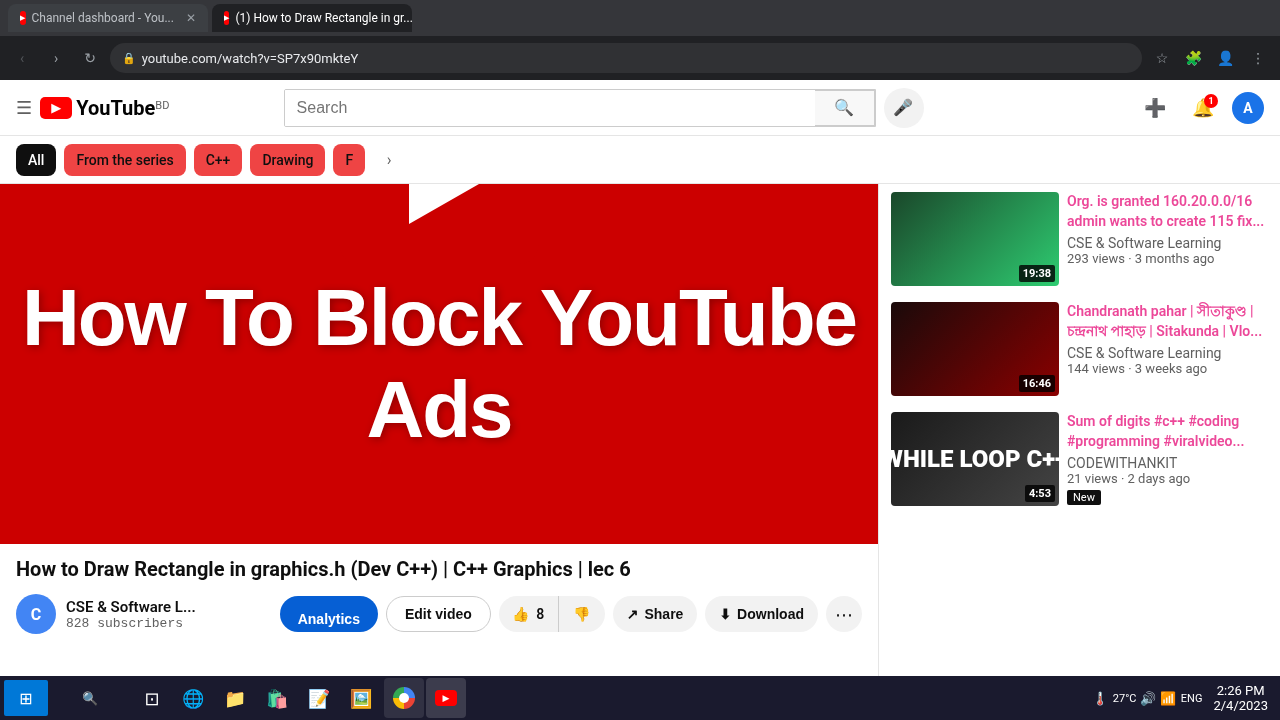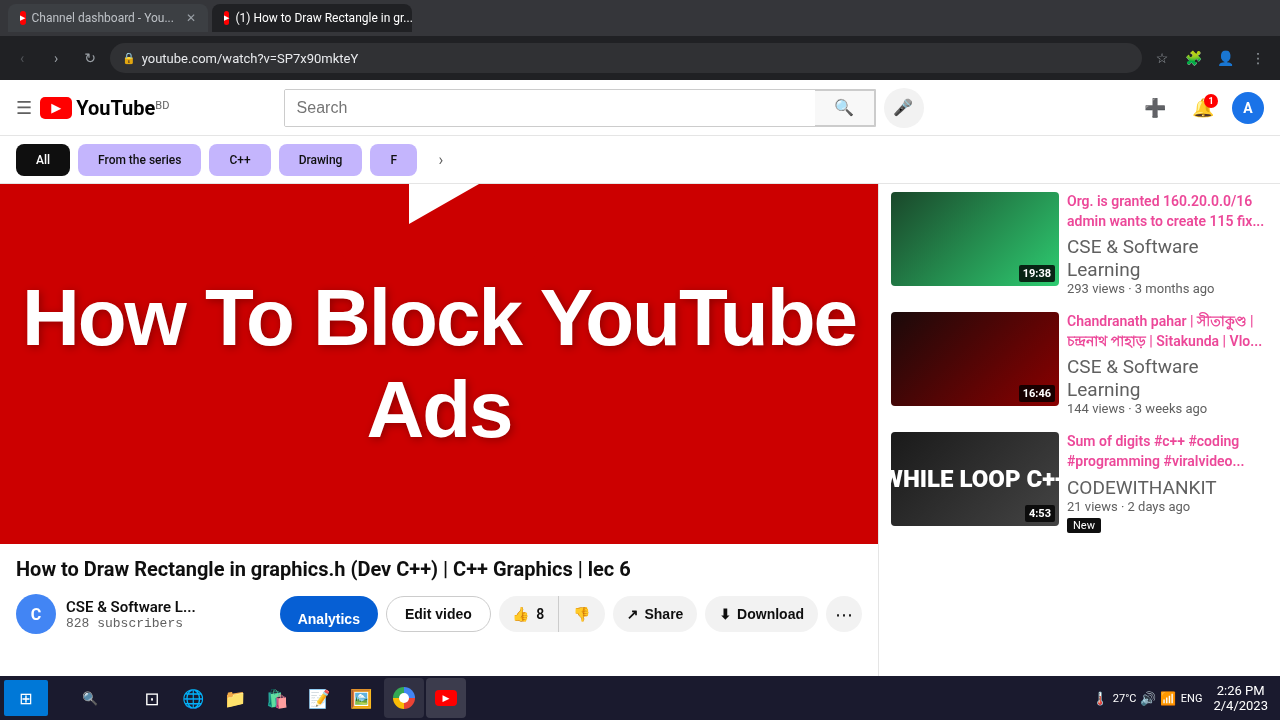--- a/index.html
+++ b/index.html
@@ -39,23 +39,23 @@
     .yt-search-input { flex: 1; height: 36px; padding: 0 12px; font-size: 16px; border: none; outline: none; color: #030303; }
     .yt-search-btn { width: 60px; height: 36px; background: #f8f8f8; border: 1px solid #ccc; border-left: none; cursor: pointer; display: flex; align-items: center; justify-content: center; font-size: 16px; color: #606060; }
     .yt-mic-btn { width: 40px; height: 40px; background: #f2f2f2; border-radius: 50%; display: flex; align-items: center; justify-content: center; cursor: pointer; font-size: 16px; }
     .yt-header-actions { display: flex; align-items: center; gap: 8px; margin-left: auto; }
     .yt-header-icon { width: 40px; height: 40px; display: flex; align-items: center; justify-content: center; cursor: pointer; border-radius: 50%; font-size: 18px; color: #030303; position: relative; }
     .notification-badge { position: absolute; top: 6px; right: 6px; background: #ff0000; color: white; font-size: 9px; width: 14px; height: 14px; border-radius: 50%; display: flex; align-items: center; justify-content: center; font-weight: 700; }
     .yt-avatar { width: 32px; height: 32px; border-radius: 50%; background: #1a73e8; color: white; display: flex; align-items: center; justify-content: center; font-size: 14px; font-weight: 700; cursor: pointer; }
 
     
     .filter-chips { display: flex; align-items: center; padding: 0 16px; height: 48px; gap: 8px; border-bottom: 1px solid #e5e5e5; overflow: hidden; }
-    .chip { height: 32px; padding: 0 20px; border-radius: 8px; display: flex; align-items: center; font-size: 12px; font-weight: 500; cursor: pointer; white-space: nowrap; }
+    .chip { height: 32px; padding: 0 12px; border-radius: 8px; display: flex; align-items: center; font-size: 14px; font-weight: 500; cursor: pointer; white-space: nowrap; }
     .chip.active { background: #0f0f0f; color: #fff; }
-    .chip.inactive { background: #c4b5fd; color: #0f0f0f; }
+    .chip.inactive { background: #ef4444; color: #0f0f0f; }
     .chips-arrow { width: 32px; height: 32px; display: flex; align-items: center; justify-content: center; cursor: pointer; color: #606060; font-size: 16px; }
 
     
     .yt-main { display: flex; flex: 1; overflow: hidden; }
 
     
     .video-area { flex: 1; overflow-y: auto; background: #fff; }
     .video-bg { width: 100%; height: 360px; background: #1a1a1a; position: relative; overflow: hidden; }
 
     
@@ -83,21 +83,21 @@
     .sidebar { width: 402px; padding: 0 8px; overflow-y: auto; border-left: 1px solid #e5e5e5; background: #fff; }
     .sidebar-video-item { display: flex; gap: 8px; padding: 8px 4px; cursor: pointer; }
     .sidebar-thumb { width: 168px; min-width: 168px; height: 94px; background: #e5e5e5; border-radius: 4px; position: relative; overflow: hidden; }
     .sidebar-thumb-img { width: 100%; height: 100%; background: linear-gradient(135deg, #2c3e50, #3498db); }
     .sidebar-thumb-img.green { background: linear-gradient(135deg, #1a472a, #2ecc71); }
     .sidebar-thumb-img.dark { background: linear-gradient(135deg, #1a1a1a, #444); }
     .sidebar-thumb-img.music { background: linear-gradient(135deg, #1a0a0a, #8b0000); }
     .sidebar-duration { position: absolute; bottom: 4px; right: 4px; background: rgba(0,0,0,0.8); color: white; font-size: 11px; font-weight: 700; padding: 2px 4px; border-radius: 2px; }
     .sidebar-info { flex: 1; }
     .sidebar-title { font-size: 14px; font-weight: 600; color: #ec4899; line-height: 1.4; margin-bottom: 4px; display: -webkit-box; -webkit-line-clamp: 2; -webkit-box-orient: vertical; overflow: hidden; }
-    .sidebar-channel { font-size: 19px; color: #606060; }
+    .sidebar-channel { font-size: 14px; color: #606060; }
     .sidebar-meta { font-size: 13px; color: #606060; }
     .sidebar-badge { display: inline-block; background: #0f0f0f; color: #fff; font-size: 11px; padding: 1px 6px; border-radius: 2px; margin-top: 4px; }
 
     
     .taskbar { height: 44px; background: #1a1a2e; display: flex; align-items: center; padding: 0 4px; gap: 2px; position: fixed; bottom: 0; width: 1280px; }
     .taskbar-start { width: 44px; height: 36px; background: #0078d7; display: flex; align-items: center; justify-content: center; cursor: pointer; border-radius: 2px; color: white; font-size: 16px; }
     .taskbar-icons { display: flex; align-items: center; gap: 2px; flex: 1; }
     .taskbar-item { width: 40px; height: 40px; display: flex; align-items: center; justify-content: center; cursor: pointer; border-radius: 4px; position: relative; font-size: 18px; }
     .taskbar-sys { display: flex; align-items: center; gap: 4px; padding: 0 8px; }
     .taskbar-clock { color: white; font-size: 13px; text-align: center; margin-left: 7px; }

